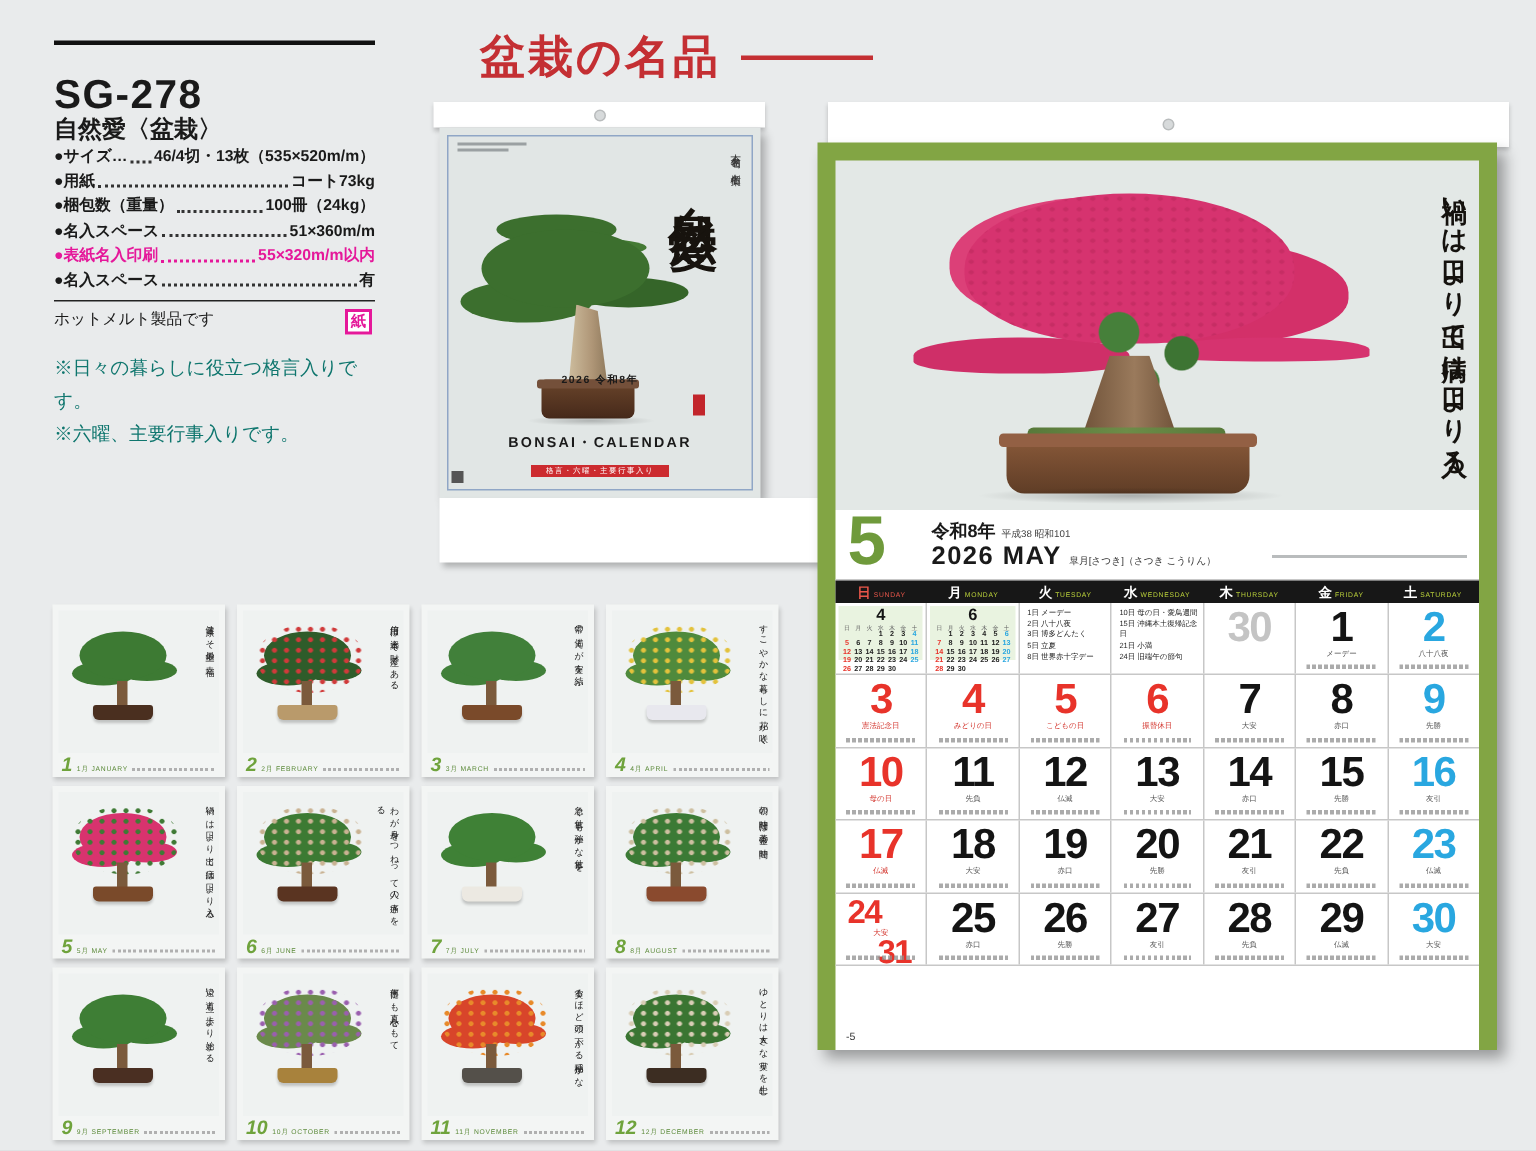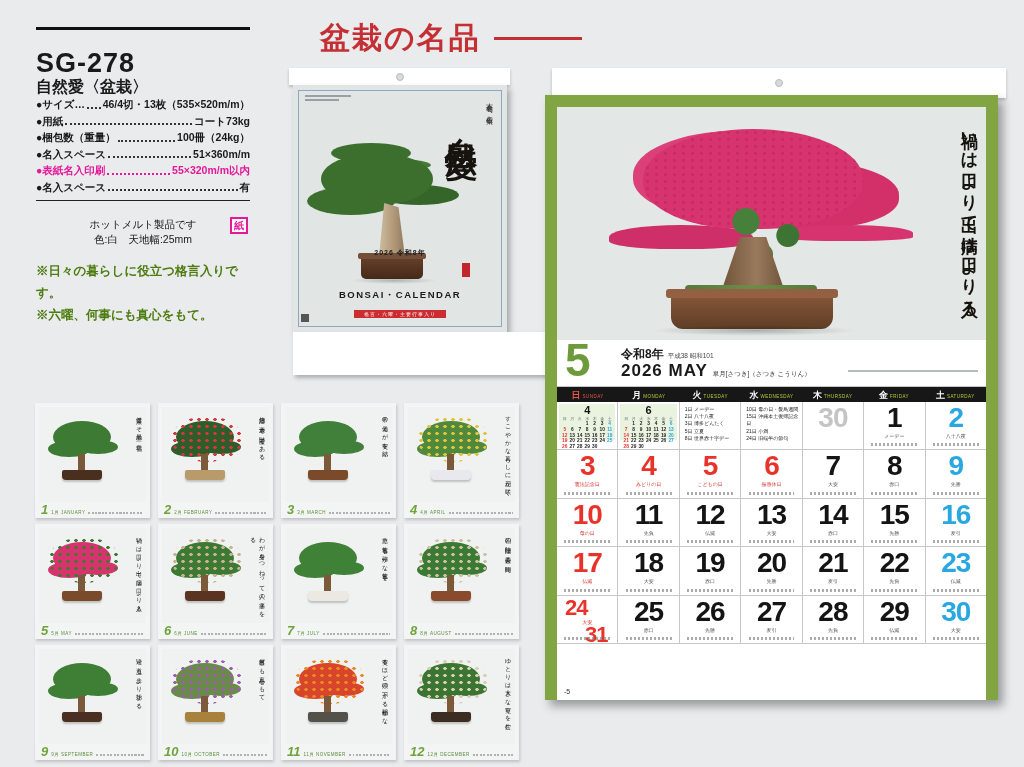--- a/index.html
+++ b/index.html
@@ -10,24 +10,24 @@
   
   #spec-panel{left:36px;top:27px;width:214px;}
   .rule{height:3px;background:#111;}
   .code{font-size:27px;font-weight:bold;line-height:30px;margin-top:18px;letter-spacing:1px;}
   .pname{font-size:16px;font-weight:bold;line-height:18px;}
   .spec-row{display:flex;align-items:flex-end;font-size:10.5px;font-weight:bold;line-height:16.5px;white-space:nowrap;}
   .spec-dots{flex:1;border-bottom:2px dotted #333;margin:0 2px 4px 2px;min-width:6px;}
   .spec-row.magenta{color:#e5189a;}
   .spec-row.magenta .spec-dots{border-color:#e5189a;}
   .thin-rule{height:1px;background:#222;margin-top:5px;}
-  .notes{position:relative;margin-top:16px;font-size:10.5px;line-height:15px;text-align:center;}
+  .notes{position:relative;margin-top:5px;font-size:10.5px;line-height:15px;}
   .paper-badge{position:absolute;right:2px;top:0;border:2px solid #e5189a;color:#e5189a;
                font-size:10px;font-weight:bold;padding:0 2px;line-height:13px;background:#fff;}
-  .bullets{margin-top:13px;font-size:12.5px;font-weight:bold;color:#4d7c0f;line-height:22px;}
+  .bullets{margin-top:13px;font-size:12.5px;font-weight:normal;color:#0f766e;line-height:22px;}
 
   
   #main-header{left:320px;top:18px;display:flex;align-items:center;gap:13px;}
   .title-jp{font-family:"Liberation Serif",serif;font-size:30px;font-weight:bold;color:#c42f33;letter-spacing:2px;}
   .title-dash{width:88px;height:3px;background:#c42f33;}
   .title-sub{font-size:19px;font-weight:bold;color:#cc2b2f;letter-spacing:0.5px;}
 
   
   .band{background:#fff;box-shadow:0 2px 3px rgba(0,0,0,.22);}
   .hole{position:absolute;width:6px;height:6px;border-radius:50%;background:#d7dadb;border:1px solid #b9bcbd;left:50%;top:50%;transform:translate(-50%,-50%);}
@@ -167,26 +167,25 @@
         </div>
         <div class="spec-row">
           <div class="spec-label">●名入スペース</div>
           <div class="spec-dots"></div>
           <div class="spec-val">有</div>
         </div>
       </div>
     <div class="thin-rule"></div>
     <div class="notes">
       <div>ホットメルト製品です</div>
-      <div>色:白　天地幅:25mm</div>
       <div class="paper-badge">紙</div>
     </div>
     <div class="bullets" id="bullet-list">
         <div class="bullet">※日々の暮らしに役立つ格言入りです。</div>
-        <div class="bullet">※六曜、何事にも真心をもて。</div>
+        <div class="bullet">※六曜、主要行事入りです。</div>
       </div>
   </div>
 
   <div id="main-header" class="abs">
     <span class="title-jp">盆栽の名品</span>
     <span class="title-dash"></span>
   </div>
 
   <div id="cover-band" class="abs band">
     <span class="hole"></span>

